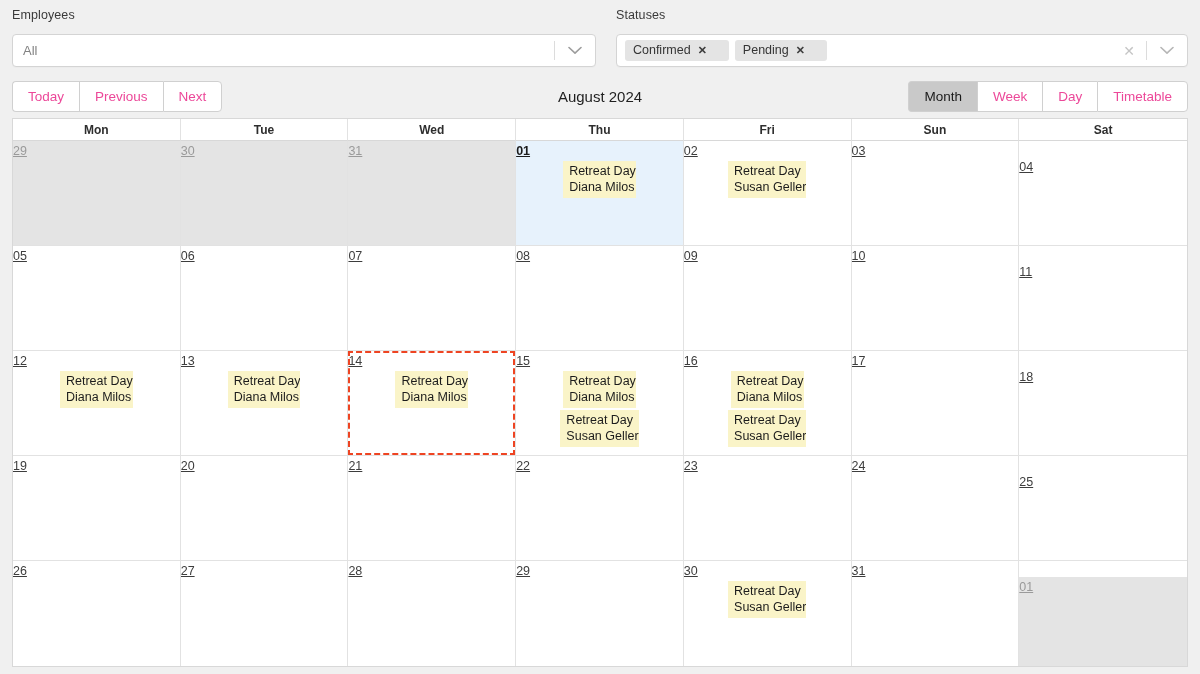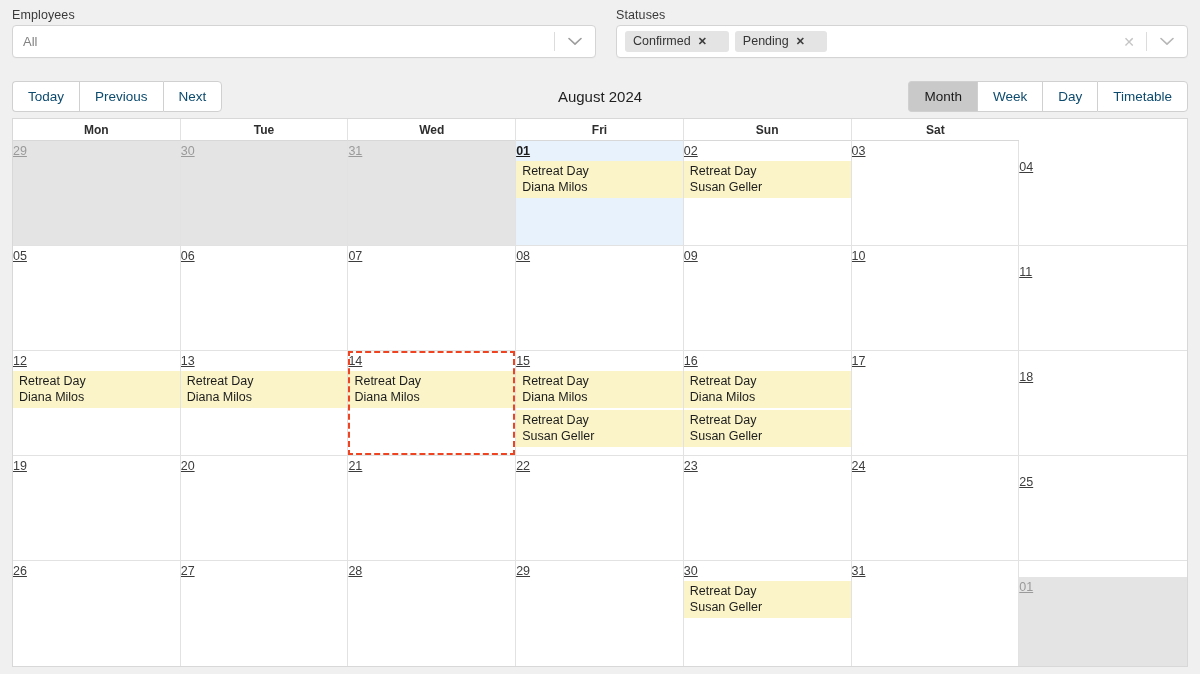--- a/index.html
+++ b/index.html
@@ -25,21 +25,21 @@
     gap: 20px;
     height: 74px;
   }
   .filter-group { display: flex; flex-direction: column; }
   .filter-group.employees { width: 588px; }
   .filter-group.statuses  { width: 576px; }
 
   .filter-label {
     font-size: 12.5px;
     color: #3a3a3a;
-    margin-bottom: 3px;
+    margin-bottom: 12px;
     line-height: 14px;
     letter-spacing: .1px;
   }
 
   .select-box {
     position: relative;
     display: flex;
     align-items: center;
     height: 33px;
     background: #ffffff;
@@ -117,21 +117,21 @@
     position: relative;
   }
   .btn-group { display: flex; }
   .btn {
     background: #fff;
     border: 1px solid #d0d0d0;
     border-right-width: 0;
     height: 31px;
     padding: 0 15px;
     font-size: 13.5px;
-    color: #0c4a6e;
+    color: #ec4899;
     font-family: "Liberation Sans", sans-serif;
     cursor: pointer;
     line-height: 29px;
     white-space: nowrap;
   }
   .btn:first-child { border-radius: 4px 0 0 4px; }
   .btn:last-child  { border-radius: 0 4px 4px 0; border-right-width: 1px; }
   .btn.active { background: #c9c9c9; color: #1a1a1a; }
 
   .toolbar-title {
@@ -195,21 +195,21 @@
   .day-number {
     font-size: 12.5px;
     color: #3d3d3d;
     padding: 3px 7px 2px 0;
     line-height: 15px;
     text-decoration: underline;
   }
   .other-month .day-number { color: #9a9a9a; }
   .today .day-number { font-weight: bold; color: #1b1b1b; }
 
-  .events { display: flex; flex-direction: column; gap: 2px; }
+  .events { display: flex; flex-direction: column; gap: 2px; align-items: center; }
 
   .event {
     background: #faf4c8;
     padding: 2px 0 3px 6px;
     font-size: 12.5px;
     line-height: 16px;
     color: #1c1c1c;
     cursor: pointer;
   }
   .event-title, .event-person {
@@ -284,20 +284,21 @@
     <button class="btn">Day</button>
     <button class="btn">Timetable</button>
   </div>
 </div>
 
 <div class="calendar">
   <div class="weekday-row">
     <div class="weekday">Mon</div>
     <div class="weekday">Tue</div>
     <div class="weekday">Wed</div>
+    <div class="weekday">Thu</div>
     <div class="weekday">Fri</div>
     <div class="weekday">Sun</div>
     <div class="weekday">Sat</div>
   </div>
   <div id="weeks-container">
       <div class="week-row">
         <div class="day-cell other-month">
           <div class="day-number">29</div>
         </div>
         <div class="day-cell other-month">

